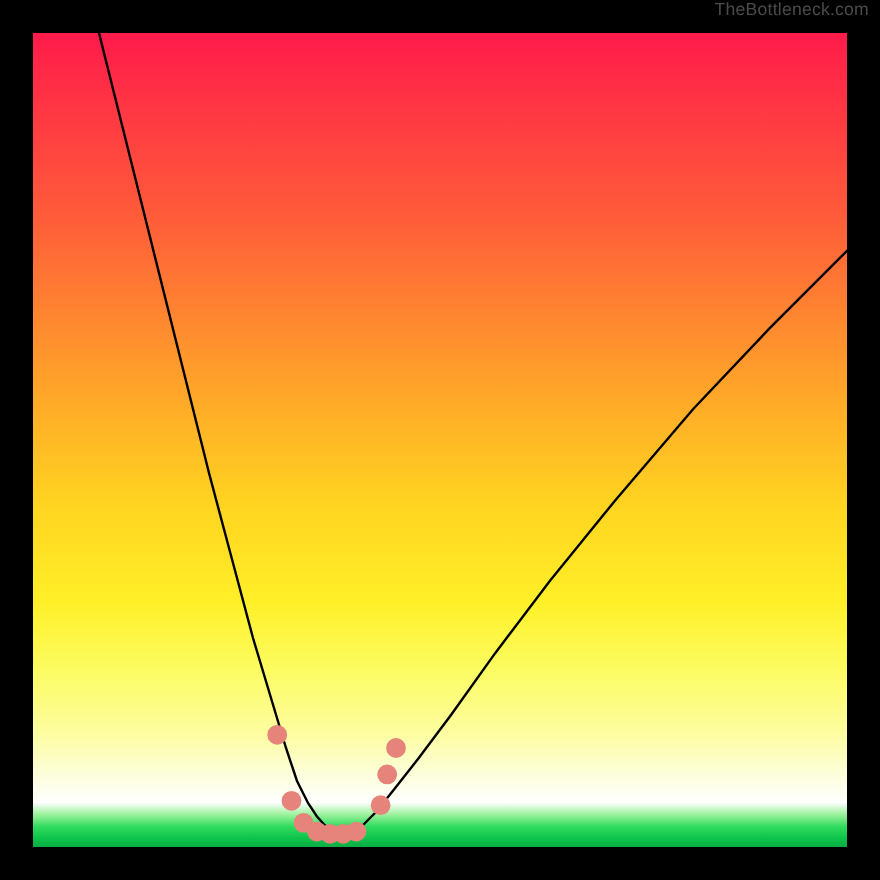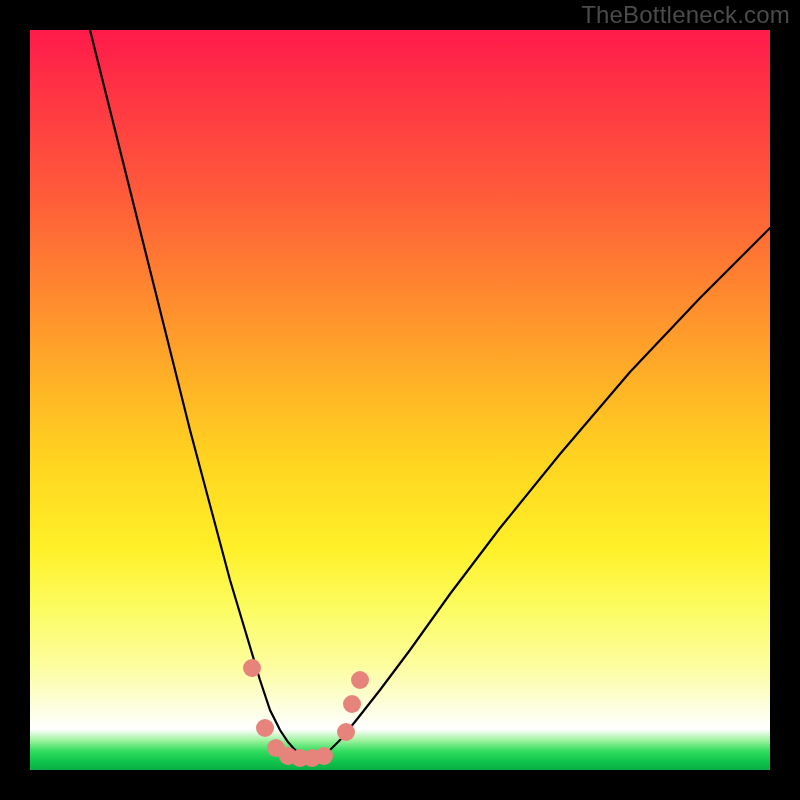--- a/index.html
+++ b/index.html
@@ -56,21 +56,21 @@
     left: 0;
     top: 0;
     width: 740px;
     height: 740px;
   }
   .watermark {
     position: absolute;
     top: 1px;
     right: 10px;
     color: #4b4b4b;
-    font-size: 24px;
+    font-size: 16px;
     font-weight: 500;
     letter-spacing: 0.2px;
   }
 </style>
 </head>
 <body>
 
 <div class="frame">
 
   <div class="watermark">TheBottleneck.com</div>

